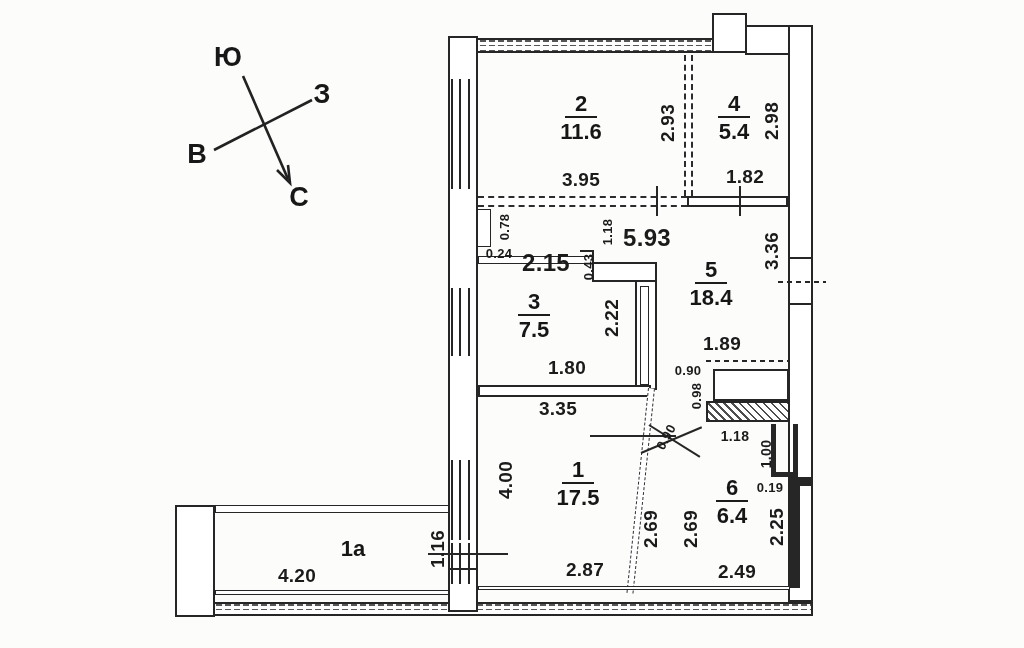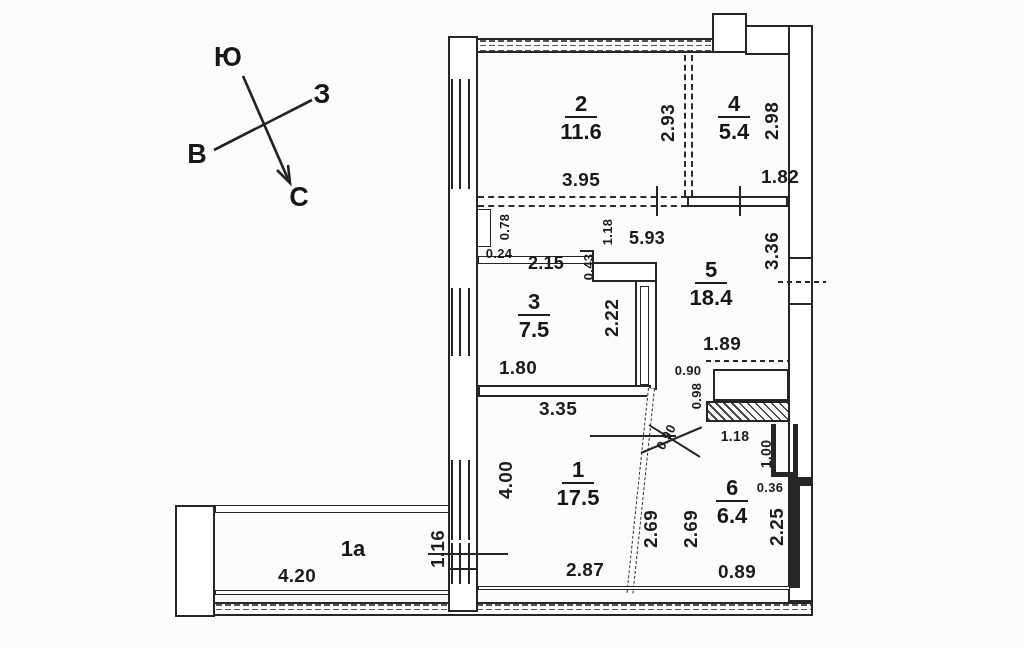--- a/index.html
+++ b/index.html
@@ -21,21 +21,21 @@
   .dline{position:absolute;background:repeating-linear-gradient(90deg,#262626 0 5px,rgba(0,0,0,0) 5px 9px)}
   .win{position:absolute;background:repeating-linear-gradient(90deg,#262626 0 1.7px,rgba(0,0,0,0) 1.7px 8.4px)}
   .diag{position:absolute;box-sizing:border-box;border-left:1.8px dashed #303030;border-right:1.8px dashed #303030;transform-origin:0 0;background:#fff}
   .tick{position:absolute;background:#262626;transform-origin:0 50%}
   
   .dim{position:absolute;font-weight:700;font-size:19px;white-space:nowrap;
        transform:translate(-50%,-50%);letter-spacing:.3px;color:#1b1b1b}
   .v{transform:translate(-50%,-50%) rotate(-90deg)}
   .s{font-size:13px}
   .m{font-size:14px}
-  .xl{font-size:18px}
+  .xl{font-size:24px}
   .rot{transform:translate(-50%,-50%) rotate(-62deg)}
   .room{position:absolute;text-align:center;font-weight:700;line-height:1.05;color:#161616}
   .room .no{display:inline-block;font-size:22px;padding:0 10px 1px;border-bottom:2.6px solid #1c1c1c}
   .room .ar{display:block;font-size:22px;margin-top:2px}
   .room.noline .no{border-bottom:none;padding:0}
   .compass-label{position:absolute;font-weight:700;font-size:27px;transform:translate(-50%,-50%);color:#171717}
 </style>
 </head>
 <body>
 
@@ -133,32 +133,32 @@
   </div>
   <div class="room" style="left:704px;top:476px;width:56px">
     <span class="no">6</span>
     <span class="ar">6.4</span>
   </div>
   <div class="room noline" style="left:332px;top:537px;width:42px">
     <span class="no">1а</span>
   </div>
 
   <span class="dim" style="left:581px;top:180px">3.95</span>
-  <span class="dim" style="left:780px;top:177px">1.82</span>
+  <span class="dim" style="left:745px;top:177px">1.82</span>
   <span class="dim xl" style="left:647px;top:238px">5.93</span>
   <span class="dim xl" style="left:546px;top:263px">2.15</span>
   <span class="dim s" style="left:499px;top:253px">0.24</span>
   <span class="dim" style="left:722px;top:344px">1.89</span>
   <span class="dim s" style="left:688px;top:370px">0.90</span>
-  <span class="dim" style="left:518px;top:368px">1.80</span>
+  <span class="dim" style="left:567px;top:368px">1.80</span>
   <span class="dim" style="left:558px;top:409px">3.35</span>
   <span class="dim m" style="left:735px;top:436px">1.18</span>
-  <span class="dim s" style="left:770px;top:487px">0.36</span>
+  <span class="dim s" style="left:770px;top:487px">0.19</span>
   <span class="dim" style="left:585px;top:570px">2.87</span>
-  <span class="dim" style="left:737px;top:572px">0.89</span>
+  <span class="dim" style="left:737px;top:572px">2.49</span>
   <span class="dim" style="left:297px;top:576px">4.20</span>
 
   <span class="dim v" style="left:668px;top:123px">2.93</span>
   <span class="dim v" style="left:772px;top:121px">2.98</span>
   <span class="dim v" style="left:772px;top:251px">3.36</span>
   <span class="dim v s" style="left:504px;top:227px">0.78</span>
   <span class="dim v s" style="left:607px;top:232px">1.18</span>
   <span class="dim v s" style="left:588px;top:267px">0.43</span>
   <span class="dim v" style="left:612px;top:318px">2.22</span>
   <span class="dim v s" style="left:696px;top:396px">0.98</span>

